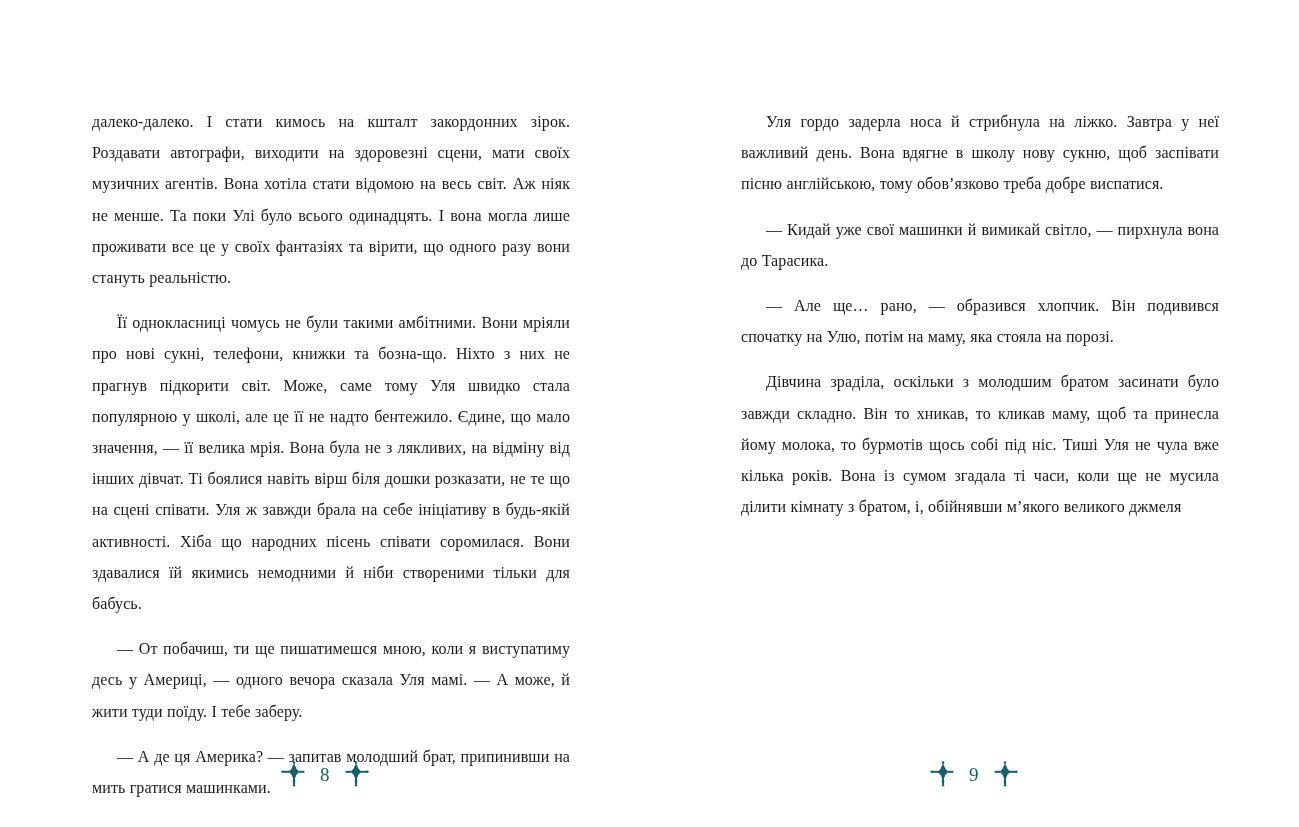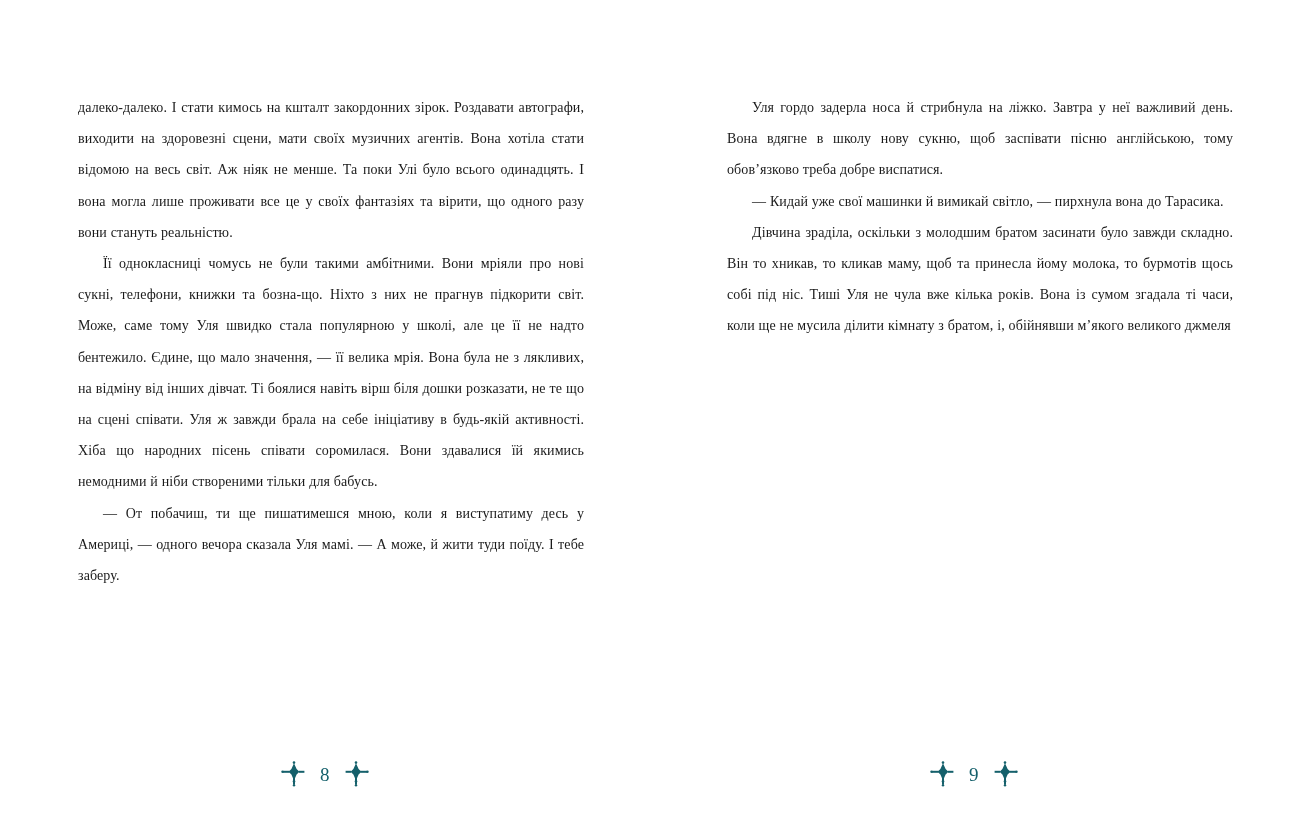--- a/index.html
+++ b/index.html
@@ -33,26 +33,26 @@
   .page-right { left: 649px; width: 650px; }
 
   .text-block {
     position: absolute;
     top: 92px;
   }
   .page-left .text-block  { left: 78px;  width: 506px; }
   .page-right .text-block { left: 78px;  width: 506px; }
 
   p.para {
-    margin: 0;
+    margin: 14px;
     padding: 0;
     text-align: justify;
     text-justify: inter-word;
     text-indent: 25px;
-    font-size: 14px;
+    font-size: 16px;
     line-height: 31.2px;
     letter-spacing: 0.1px;
     word-spacing: 0.2px;
     hyphens: manual;
   }
   p.para.first { text-indent: 0; }
 
   
   .folio {
     position: absolute;
@@ -82,20 +82,21 @@
 </head>
 <body>
 
 <div class="spread">
 
   <div class="page page-left">
     <div class="text-block">
       <p class="para first">далеко-далеко. І стати кимось на кшталт закордонних зірок. Роздавати автографи, виходити на здоровезні сцени, мати своїх музичних агентів. Вона хотіла стати відомою на весь світ. Аж ніяк не менше. Та поки Улі було всього одинадцять. І вона могла лише проживати все це у своїх фантазіях та вірити, що одного разу вони стануть реальністю.</p>
       <p class="para">Її однокласниці чомусь не були такими амбітними. Вони мріяли про нові сукні, телефони, книжки та бозна-що. Ніхто з них не прагнув підкорити світ. Може, саме тому Уля швидко стала популярною у школі, але це її не надто бентежило. Єдине, що мало значення, — її велика мрія. Вона була не з лякливих, на відміну від інших дівчат. Ті боялися навіть вірш біля дошки розказати, не те що на сцені співати. Уля ж завжди брала на себе ініціативу в будь-якій активності. Хіба що народних пісень співати соромилася. Вони здавалися їй якимись немодними й ніби створеними тільки для бабусь.</p>
       <p class="para">— От побачиш, ти ще пишатимешся мною, коли я виступатиму десь у Америці, — одного вечора сказала Уля мамі. — А може, й жити туди поїду. І тебе заберу.</p>
+      <p class="para">— А де ця Америка? — запитав молодший брат, припинивши на мить гратися машинками.</p>
     </div>
 
     <div class="folio">
       <svg class="ornament" viewBox="0 0 26 26">
         <g fill="#15606b">
           <path d="M13 2.2 L15.6 8.0 L18.4 10.8 L15.6 13.6 L13 19.4 L10.4 13.6 L7.6 10.8 L10.4 8.0 Z"></path>
           <rect x="2.0" y="9.8" width="6.6" height="2.0"></rect>
           <rect x="18.0" y="9.8" width="5.4" height="2.0"></rect>
           <circle cx="13" cy="1.6" r="1.3"></circle>
           <circle cx="13" cy="20.4" r="1.3"></circle>
@@ -119,20 +120,21 @@
           <circle cx="13" cy="24.2" r="1.2"></circle>
         </g>
       </svg>
     </div>
   </div>
 
   <div class="page page-right">
     <div class="text-block">
       <p class="para">Уля гордо задерла носа й стрибнула на ліжко. Завтра у неї важливий день. Вона вдягне в школу нову сукню, щоб заспівати пісню англійською, тому обов’язково треба добре виспатися.</p>
       <p class="para">— Кидай уже свої машинки й вимикай світло, — пирхнула вона до Тарасика.</p>
+      <p class="para">— Але ще… рано, — образився хлопчик. Він подивився спочатку на Улю, потім на маму, яка стояла на порозі.</p>
       <p class="para">Дівчина зраділа, оскільки з молодшим братом засинати було завжди складно. Він то хникав, то кликав маму, щоб та принесла йому молока, то бурмотів щось собі під ніс. Тиші Уля не чула вже кілька років. Вона із сумом згадала ті часи, коли ще не мусила ділити кімнату з братом, і, обійнявши м’якого великого джмеля</p>
     </div>
 
     <div class="folio">
       <svg class="ornament" viewBox="0 0 26 26">
         <g fill="#15606b">
           <path d="M13 2.2 L15.6 8.0 L18.4 10.8 L15.6 13.6 L13 19.4 L10.4 13.6 L7.6 10.8 L10.4 8.0 Z"></path>
           <rect x="2.0" y="9.8" width="6.6" height="2.0"></rect>
           <rect x="18.0" y="9.8" width="5.4" height="2.0"></rect>
           <circle cx="13" cy="1.6" r="1.3"></circle>

